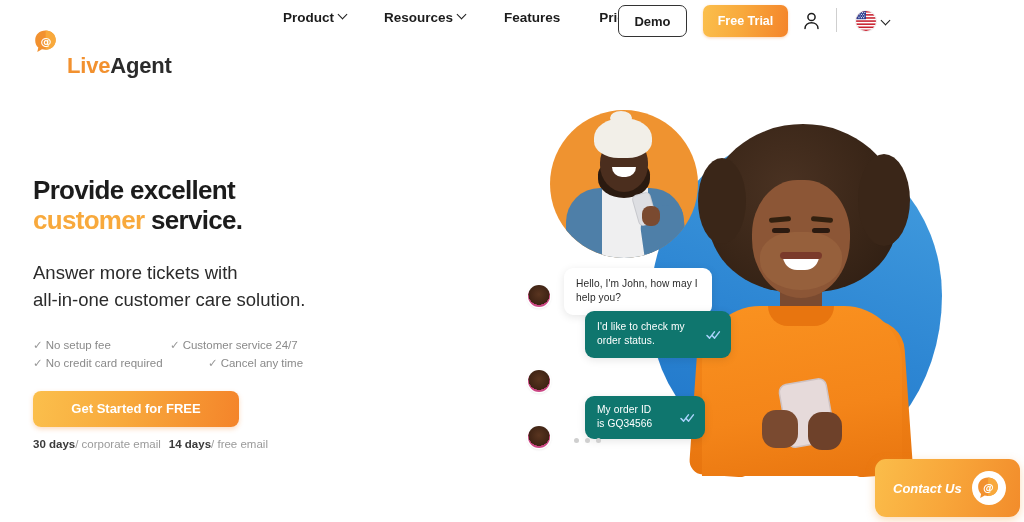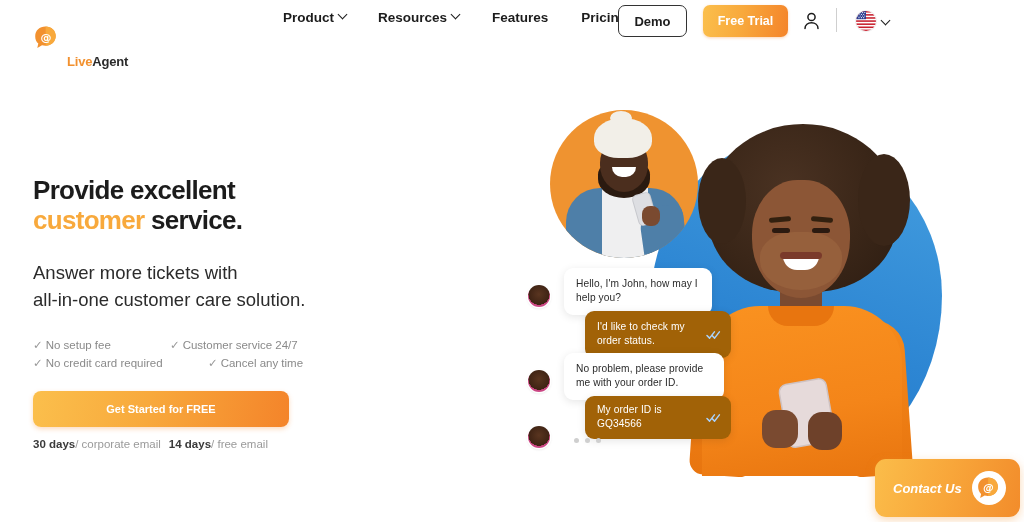--- a/index.html
+++ b/index.html
@@ -11,25 +11,25 @@
   }
   .page { position: relative; width: 1024px; height: 522px; background:#fff; }
 
   
   .header {
     position: absolute; top:0; left:0; width:1024px; height:42px;
     display:flex; align-items:center;
   }
   .logo { position:absolute; left:33px; top:7px; display:flex; align-items:center; gap:7px; }
   .logo-mark { width:27px; height:26px; position:relative; }
-  .logo-text { font-size:13px; font-weight:700; letter-spacing:-0.2px; line-height:1;margin-top:48px; }
+  .logo-text { font-size:22px; font-weight:700; letter-spacing:-0.2px; line-height:1;margin-top:48px; }
   .logo-live { color:#F2912F; }
   .logo-agent { color:#2b2b2b; }
 
-  .nav { position:absolute; left:283px; top:10px; display:flex; align-items:center; gap:1px; }
+  .nav { position:absolute; left:283px; top:10px; display:flex; align-items:center; gap:7px; }
   .nav-item {
     font-size:13.5px; font-weight:700; color:#1c1c1c;
     display:flex; align-items:center; gap:5px; cursor:pointer; white-space:nowrap;
   }
   .nav-gap1 { margin-right:29px; }
   .nav-gap2 { margin-right:30px; }
   .nav-gap3 { margin-right:32px; }
   .caret { width:9px; height:9px; display:inline-block; position:relative; top:-2px; }
   .caret::before{
     content:""; position:absolute; left:0; top:0;
@@ -72,23 +72,23 @@
     margin-top:24px; font-size:18.5px; line-height:1.47; color:#2b2b2b; font-weight:400;
   }
   .features { margin-top:22px; }
   .feat-row { display:flex; font-size:11.5px; color:#8a8a8a; line-height:1.62;gap:45px; }
   .feat-row .it { white-space:nowrap; }
   .f11 { width:92px; }
   .f21 { width:130px; }
   .chk { color:#9a9a9a; margin-right:3px; }
 
   .cta {
-    margin-top:18px; width:256px; height:36px; border:0; border-radius:8px; cursor:pointer;
+    margin-top:18px; width:206px; height:36px; border:0; border-radius:8px; cursor:pointer;
     background:linear-gradient(100deg,#FBBF4C 0%, #F8A93C 45%, #F4842A 100%);
-    color:#fff; font-size:11px; font-weight:700;
+    color:#fff; font-size:13px; font-weight:700;
     display:flex; align-items:center; justify-content:center;
     box-shadow:0 2px 5px rgba(244,132,42,.3);
     text-align:center;
   }
   .finefprint { margin-top:11px; font-size:11.5px; color:#9a9a9a; display:flex; gap:0; align-items:center;}
   .finefprint b { color:#3a3a3a; font-weight:700; }
   .fp-sep { width:8px; display:inline-block; }
 
   
   .art { position:absolute; left:520px; top:100px; width:430px; height:392px; }
@@ -152,21 +152,21 @@
     position:absolute; width:22px; height:22px; border-radius:50%;
     background:radial-gradient(circle at 50% 42%, #5A3520 0%, #3E2314 62%, #C8457F 63%, #D9539B 100%);
     box-shadow:0 0 0 1.5px #fff, 0 1px 3px rgba(0,0,0,.2);
   }
   .bub {
     position:absolute; font-size:10.2px; line-height:1.42; letter-spacing:.1px;
     padding:9px 12px; border-radius:9px; box-shadow:0 2px 8px rgba(0,0,0,.10);
     max-width:160px;
   }
   .bub.in  { background:#ffffff; color:#2b2b2b; }
-  .bub.out { background:#a16207; color:#ffffff; padding-right:44px; }
+  .bub.out { background:#0f766e; color:#ffffff; padding-right:44px; }
   .ticks { position:absolute; right:10px; top:50%; transform:translateY(-50%); width:15px; height:9px; }
   .typing { position:absolute; left:44px; top:331px; display:flex; gap:6px; align-items:center;
             padding:7px 10px; border-radius:9px; }
   .typing i { width:5px; height:5px; border-radius:50%; background:#cfcfcf; display:block; }
 
   
   .contact {
     position:absolute; left:875px; top:459px; width:145px; height:58px;
     background:linear-gradient(105deg,#FBBD4A 0%, #F8A63A 50%, #F28C2B 100%);
     border-radius:11px; display:flex; align-items:center; cursor:pointer;
@@ -349,23 +349,22 @@
         <span>I'd like to check my order status.</span>
         <span class="ticks">
           <svg width="15" height="9" viewBox="0 0 15 9">
             <path d="M1 5l2.6 2.6L8.4 1.4" fill="none" stroke="#A9D2FB" stroke-width="1.5" stroke-linecap="round" stroke-linejoin="round"></path>
             <path d="M6 5l2.6 2.6L13.4 1.4" fill="none" stroke="#A9D2FB" stroke-width="1.5" stroke-linecap="round" stroke-linejoin="round"></path>
           </svg>
         </span>
       </div>
 
       <div class="av" style="left:8px; top:270px;"></div>
-      <div class="bub in" style="left:44px; top:253px; width:160px;">No problem, please provide me with your order ID.</div>
-
-      <div class="bub out" style="left:65px; top:296px; width:146px; padding-top:7px; padding-bottom:7px;">
+
+      <div class="bub out" style="left:65px; top:296px; width:120px; padding-top:7px; padding-bottom:7px;">
         <span>My order ID is GQ34566</span>
         <span class="ticks">
           <svg width="15" height="9" viewBox="0 0 15 9">
             <path d="M1 5l2.6 2.6L8.4 1.4" fill="none" stroke="#A9D2FB" stroke-width="1.5" stroke-linecap="round" stroke-linejoin="round"></path>
             <path d="M6 5l2.6 2.6L13.4 1.4" fill="none" stroke="#A9D2FB" stroke-width="1.5" stroke-linecap="round" stroke-linejoin="round"></path>
           </svg>
         </span>
       </div>
 
       <div class="av" style="left:8px; top:326px;"></div>

